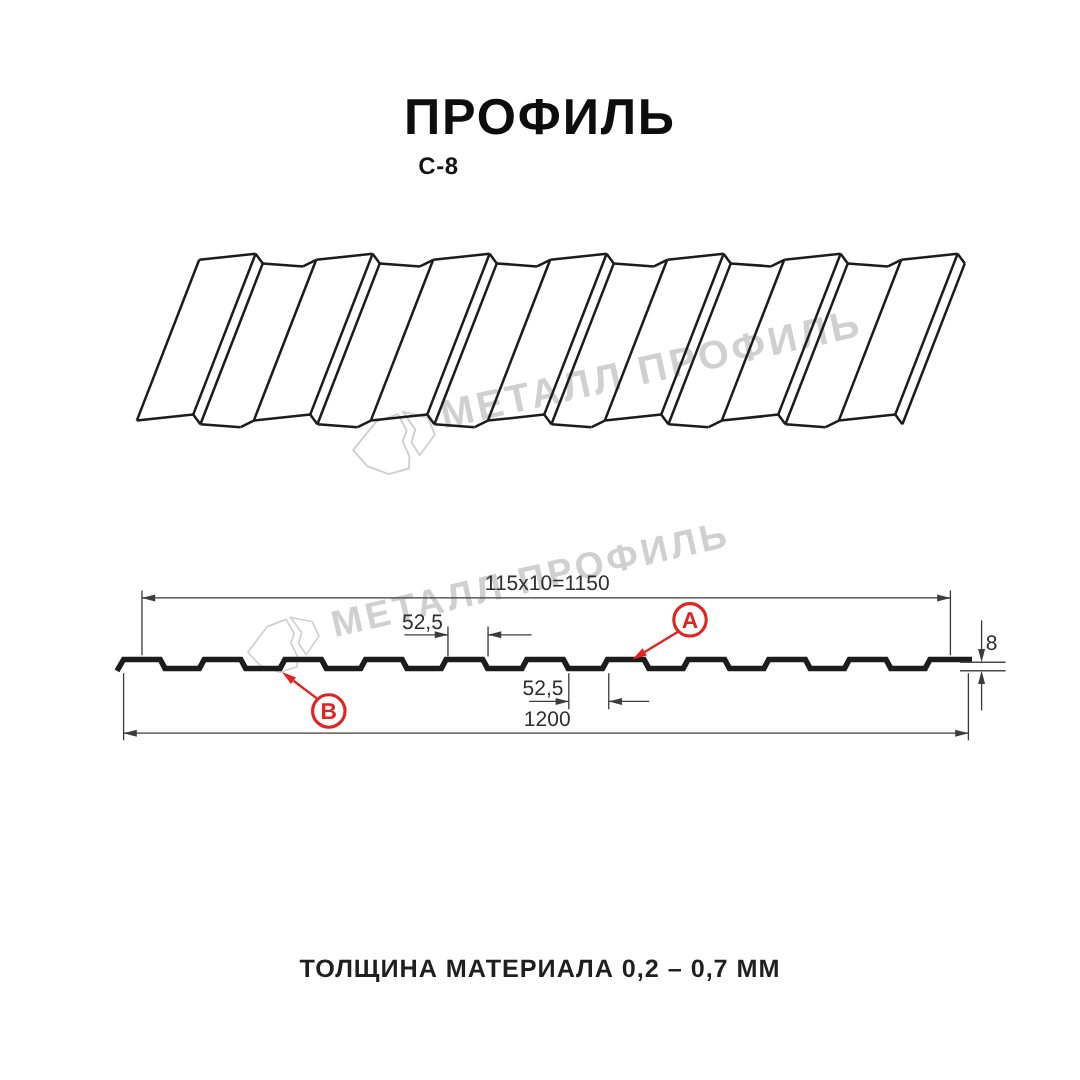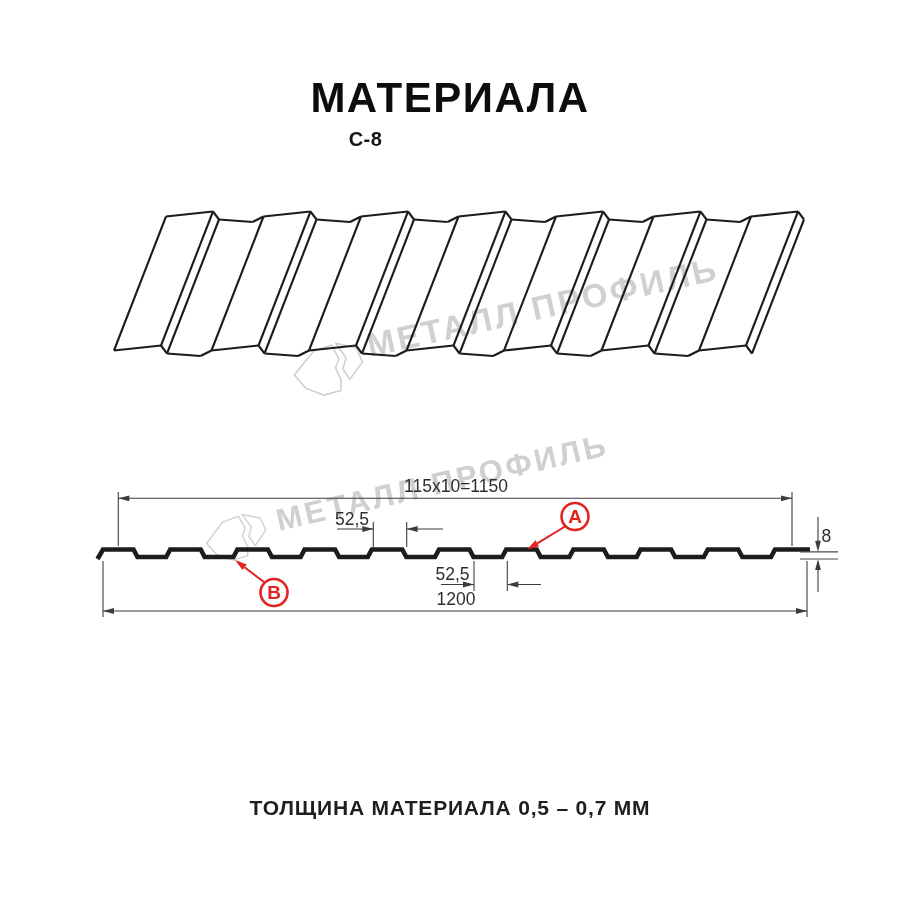--- a/index.html
+++ b/index.html
@@ -24,21 +24,21 @@
   .red-text{fill:var(--red);font-size:19px;font-weight:700;}
   .wm-text{fill:var(--wm);font-size:33px;font-weight:700;letter-spacing:3px;}
   .wm-text2{font-size:31px;}
   .wm-line{stroke:var(--wm);stroke-width:2.2;fill:none;stroke-linejoin:round;}
 </style>
 </head>
 <body>
 
 <div class="page">
 
-  <div class="title">МАТЕРИАЛА</div>
+  <div class="title">ПРОФИЛЬ</div>
   <div class="subtitle">С-8</div>
 
   <svg width="900" height="900" viewBox="0 0 900 900">
 
     <g>
       <g transform="translate(290 348) rotate(-6) scale(0.72)">
         <path class="wm-line" d="M 2 38 L 32 8 L 58 2 L 66 22 L 60 34 L 66 52 L 64 66 L 40 70 L 16 58 Z"></path>
         <path class="wm-line" d="M 64 0 L 92 10 L 98 30 L 78 52 L 70 36 L 76 22 Z"></path>
       </g>
       <g transform="translate(370 357) rotate(-12.5)">
@@ -191,14 +191,14 @@
     </g>
 
     <g>
       <line class="red-line" x1="264" y1="582" x2="244.6" y2="567.3"></line>
       <polygon class="red-fill" points="235,560 246.7,564.5 242.5,570"></polygon>
       <circle class="red-stroke" cx="274" cy="592.5" r="13.5"></circle>
       <text class="red-text" x="274" y="599" text-anchor="middle">B</text>
     </g>
   </svg>
 
-  <div class="footer">ТОЛЩИНА МАТЕРИАЛА 0,5 – 0,7 ММ</div>
+  <div class="footer">ТОЛЩИНА МАТЕРИАЛА 0,2 – 0,7 ММ</div>
 </div>
 
 </body></html>

